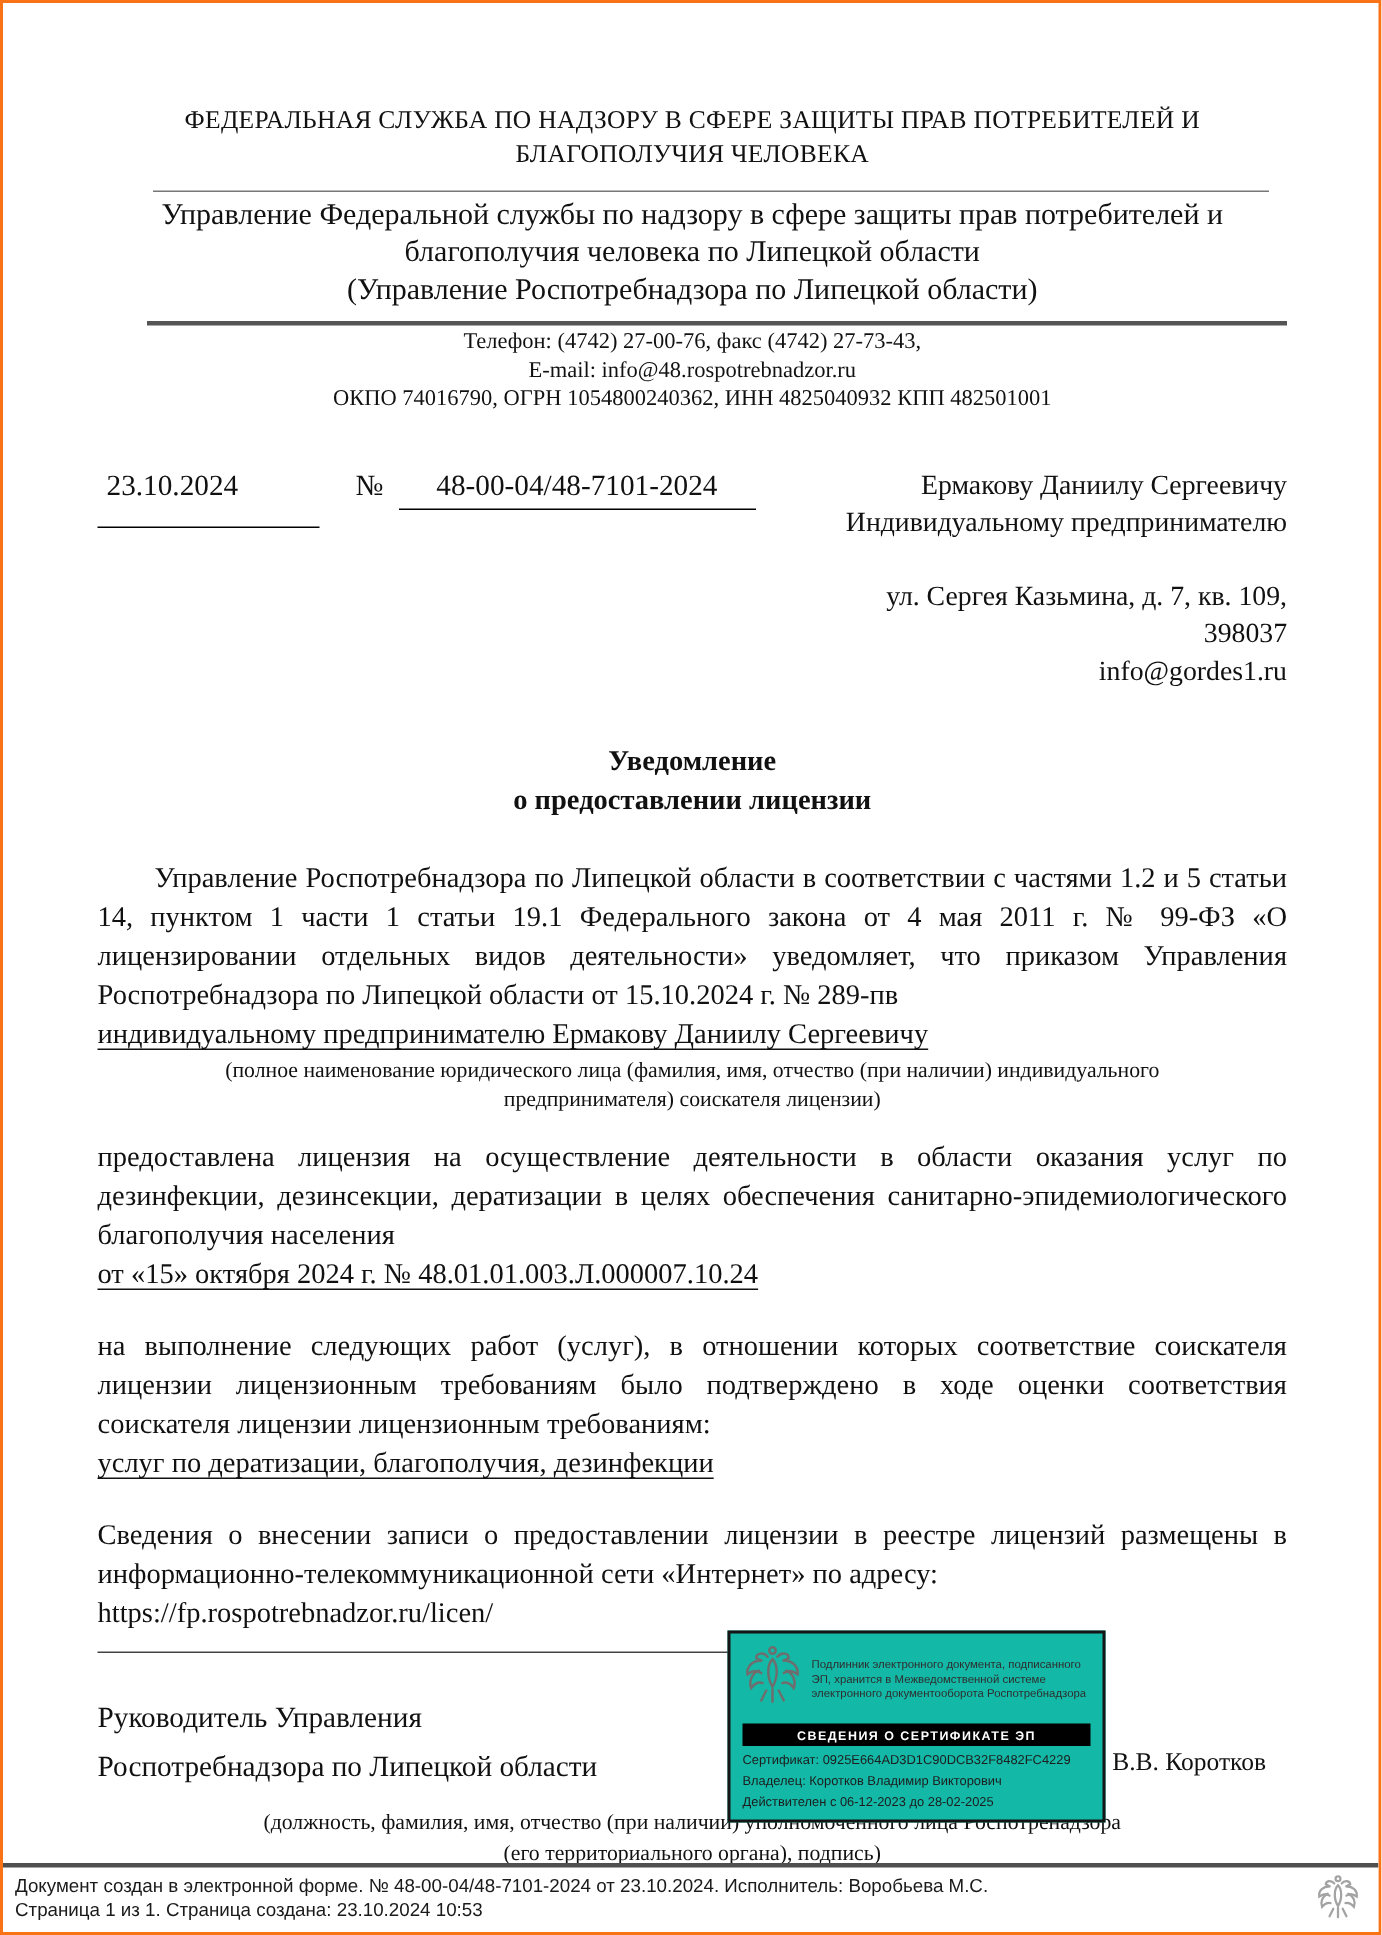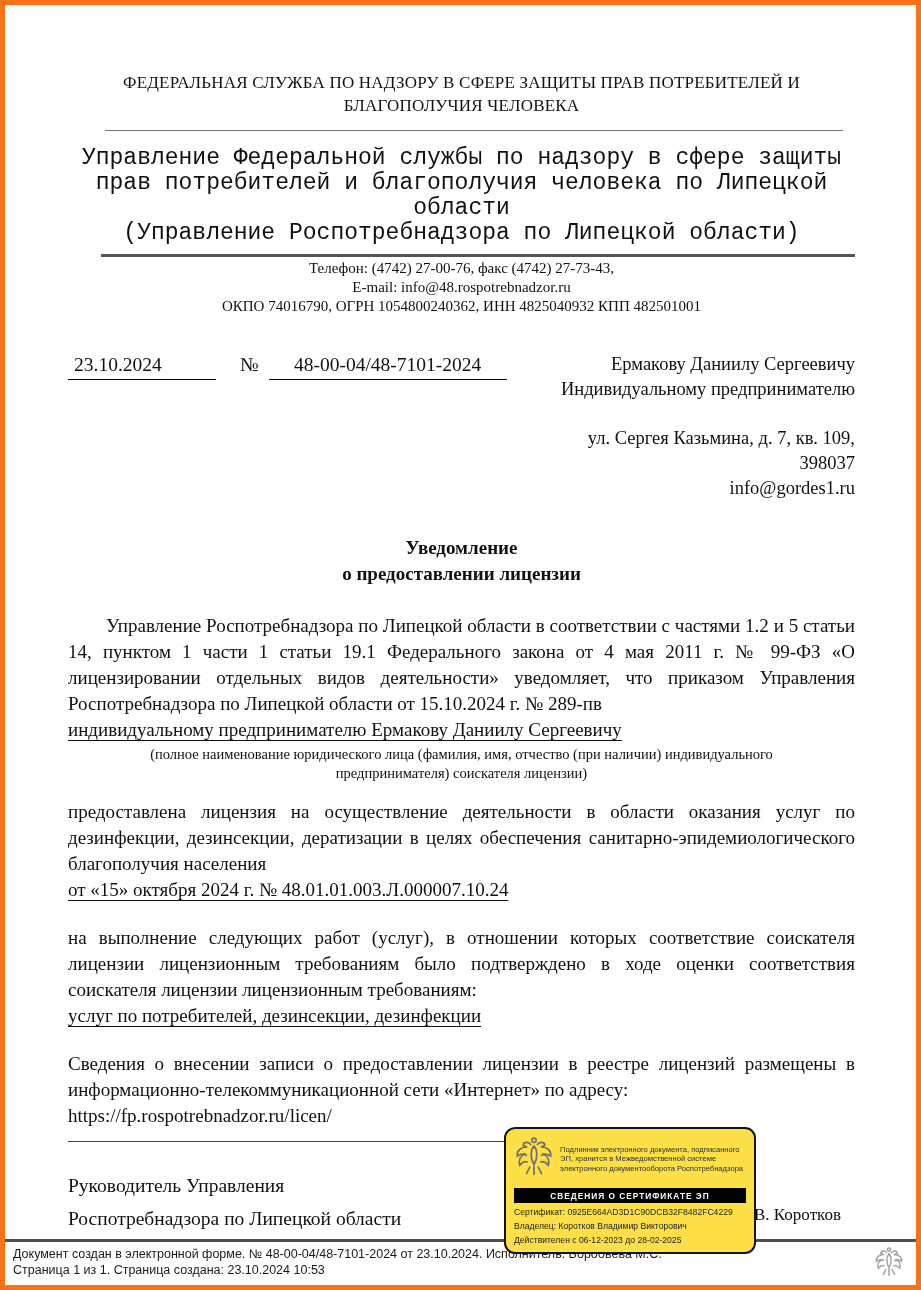--- a/index.html
+++ b/index.html
@@ -1,42 +1,42 @@
 <!DOCTYPE html>
 <html lang="ru"><head>
 <meta charset="utf-8">
 <style>
   html,body{margin:0;padding:0;background:#fff;}
   .page{
     position:relative;
     width:921px;height:1290px;
     background:#fff;
     box-sizing:border-box;
-    border:5px solid #f97316;
+    border:2px solid #f97316;
     overflow:hidden;
     font-family:"Liberation Serif", serif;
     color:#111;
   }
   .content{margin:0 61px 0 63px;}
 
   
   .agency{
     margin-top:66px;
     text-align:center;
     font-size:17px;line-height:23px;
     letter-spacing:0.2px;
   }
   .rule-thin{
     margin:13px 12px 0 37px;
     border-top:1.5px solid #777;
   }
   .dept{
-    margin-top:15px;
-    text-align:center;
-    font-size:23px;line-height:25px;font-family:Liberation Mono, monospace;
+    margin-top:3px;
+    text-align:center;
+    font-size:20px;line-height:25px;
   }
   .rule-thick{
     margin:8px 0 0 33px;
     border-top:3px solid #555;
   }
   .contact{
     margin-top:2px;
     text-align:center;
     font-size:15px;line-height:19px;
   }
@@ -47,21 +47,21 @@
     margin-top:36px;
   }
   .ref-group{
     font-size:19.5px;
     white-space:nowrap;
     padding-top:2px;
   }
   .ref-date{
     display:inline-block;min-width:140px;
     border-bottom:1.5px solid #000;
-    padding:0 2px 3px 6px;
+    padding:0 2px 15px 6px;
   }
   .ref-no{margin:0 10px 0 24px;}
   .ref-num{
     display:inline-block;min-width:230px;text-align:center;
     border-bottom:1.5px solid #000;
     padding:0 4px 3px 4px;
   }
   .right-col{
     text-align:right;
     font-size:18.5px;line-height:25px;
@@ -98,24 +98,24 @@
   .gap16{margin-top:16px;}
   .gap22{margin-top:22px;}
 
   
   .sign-section{position:relative;height:190px;margin-top:4px;}
   .sign-rule{
     position:absolute;left:0;top:8px;width:660px;
     border-top:1.5px solid #444;
   }
   .stamp{
-    position:absolute;left:436px;top:-6px;width:252px;
-    background:#fde047;
+    position:absolute;left:420px;top:-6px;width:252px;
+    background:#14b8a6;
     border:2.5px solid #151515;
-    border-radius:11px;
+    border-radius:0;
     box-sizing:border-box;
     padding:6px 8px 7px 8px;
     font-family:"Liberation Sans", sans-serif;
     z-index:3;
   }
   .stamp-top{display:flex;align-items:center;gap:6px;}
   .stamp-top-text{
     font-size:7.6px;line-height:9.5px;color:#2e2e2e;
   }
   .stamp-bar{
@@ -199,21 +199,21 @@
     </div>
 
     <p class="para indent p1">Управление Роспотребнадзора по Липецкой области в соответствии с частями 1.2 и 5 статьи 14, пунктом 1 части 1 статьи 19.1 Федерального закона от 4 мая 2011 г. № 99-ФЗ «О лицензировании отдельных видов деятельности» уведомляет, что приказом Управления Роспотребнадзора по Липецкой области от 15.10.2024 г. № 289-пв</p>
     <div class="uline">индивидуальному предпринимателю Ермакову Даниилу Сергеевичу</div>
     <div class="small-caption">(полное наименование юридического лица (фамилия, имя, отчество (при наличии) индивидуального предпринимателя) соискателя лицензии)</div>
 
     <p class="para gap16">предоставлена лицензия на осуществление деятельности в области оказания услуг по дезинфекции, дезинсекции, дератизации в целях обеспечения санитарно-эпидемиологического благополучия населения</p>
     <div class="uline">от «15» октября 2024 г. № 48.01.01.003.Л.000007.10.24</div>
 
     <p class="para gap22">на выполнение следующих работ (услуг), в отношении которых соответствие соискателя лицензии лицензионным требованиям было подтверждено в ходе оценки соответствия соискателя лицензии лицензионным требованиям:</p>
-    <div class="uline">услуг по потребителей, дезинсекции, дезинфекции</div>
+    <div class="uline">услуг по дератизации, благополучия, дезинфекции</div>
 
     <p class="para gap22">Сведения о внесении записи о предоставлении лицензии в реестре лицензий размещены в информационно-телекоммуникационной сети «Интернет» по адресу:</p>
     <div class="para">https://fp.rospotrebnadzor.ru/licen/</div>
 
     <div class="sign-section">
       <div class="sign-rule"></div>
 
       <div class="stamp">
         <div class="stamp-top">
           <span>

